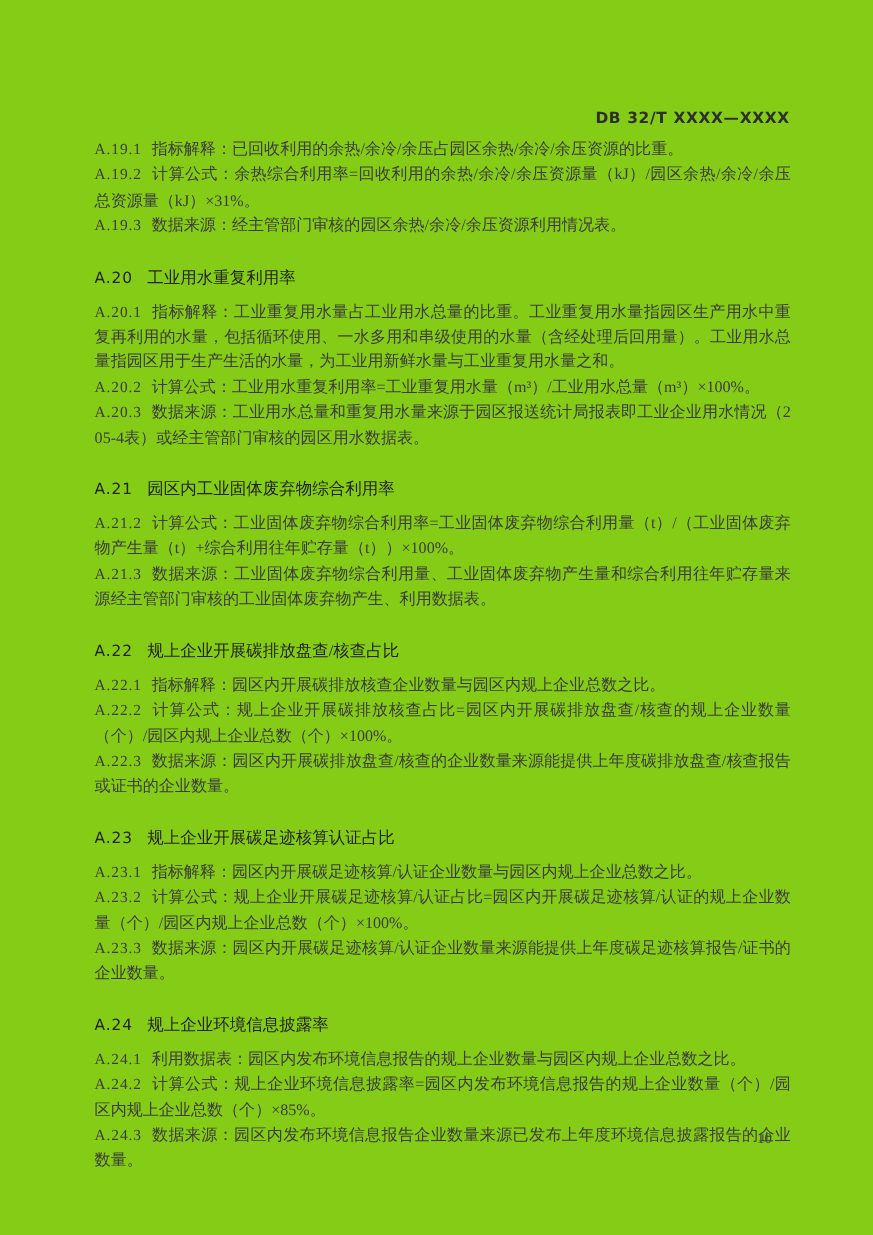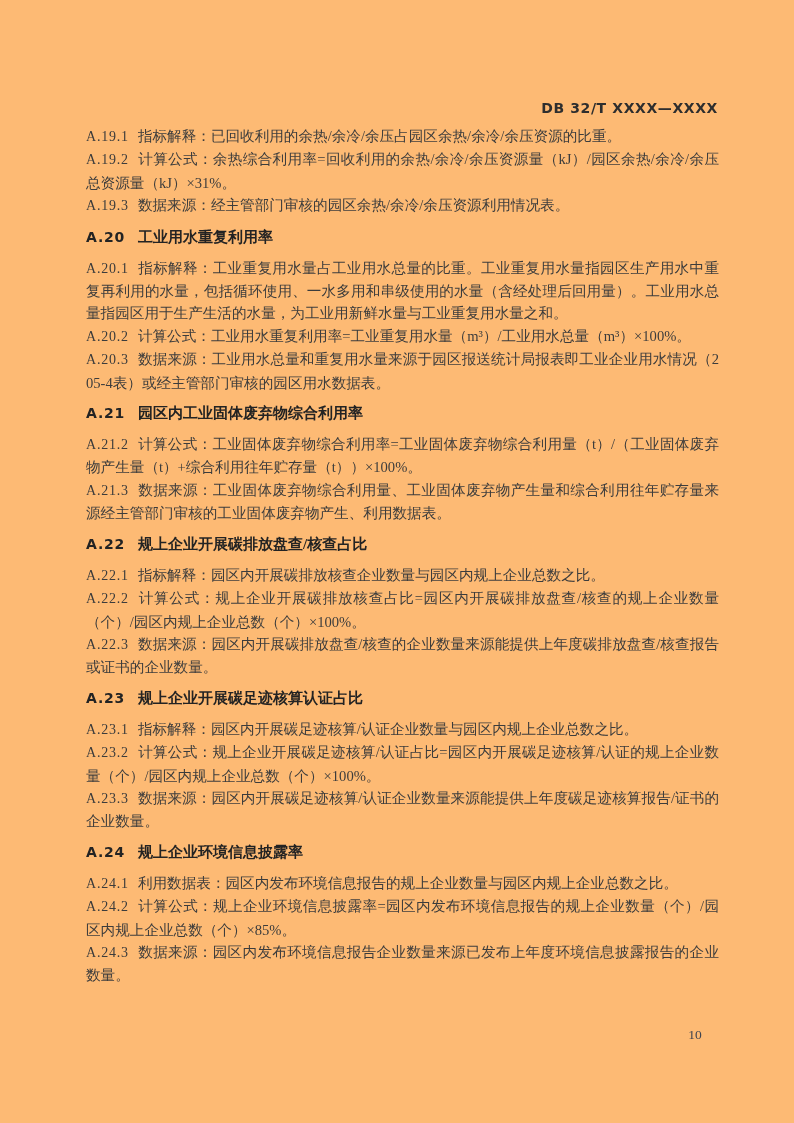--- a/index.html
+++ b/index.html
@@ -4,21 +4,21 @@
 <style>
   html, body {
     margin: 0;
     padding: 0;
     background: #ffffff;
   }
   .page {
     position: relative;
     width: 794px;
     height: 1123px;
-    background: #fdba74;
+    background: #84cc16;
     overflow: hidden;
     font-family: "Liberation Serif", serif;
     color: #3c3c3c;
   }
   .doc-code {
     position: absolute;
     top: 100px;
     right: 76px;
     font-family: "DejaVu Sans", sans-serif;
     font-size: 14px;
@@ -43,24 +43,24 @@
     word-break: break-all;
   }
   .para-label {
     font-family: Liberation Serif, serif;
     font-size: 14px;
     letter-spacing: 0.8px;
     color: #3c3c3c;
     padding-right: 9px;
   }
   .section-heading {
-    margin: 8px 0 9px 0;
+    margin: 24px 0 9px 0;
     font-size: 15px;
     line-height: 22px;
-    font-weight: bold;
+    font-weight: normal;
     color: #232323;
   }
   .heading-number {
     font-family: "DejaVu Sans", sans-serif;
     font-size: 14px;
     letter-spacing: 0.8px;
     padding-right: 13px;
   }
   .page-number {
     position: absolute;

